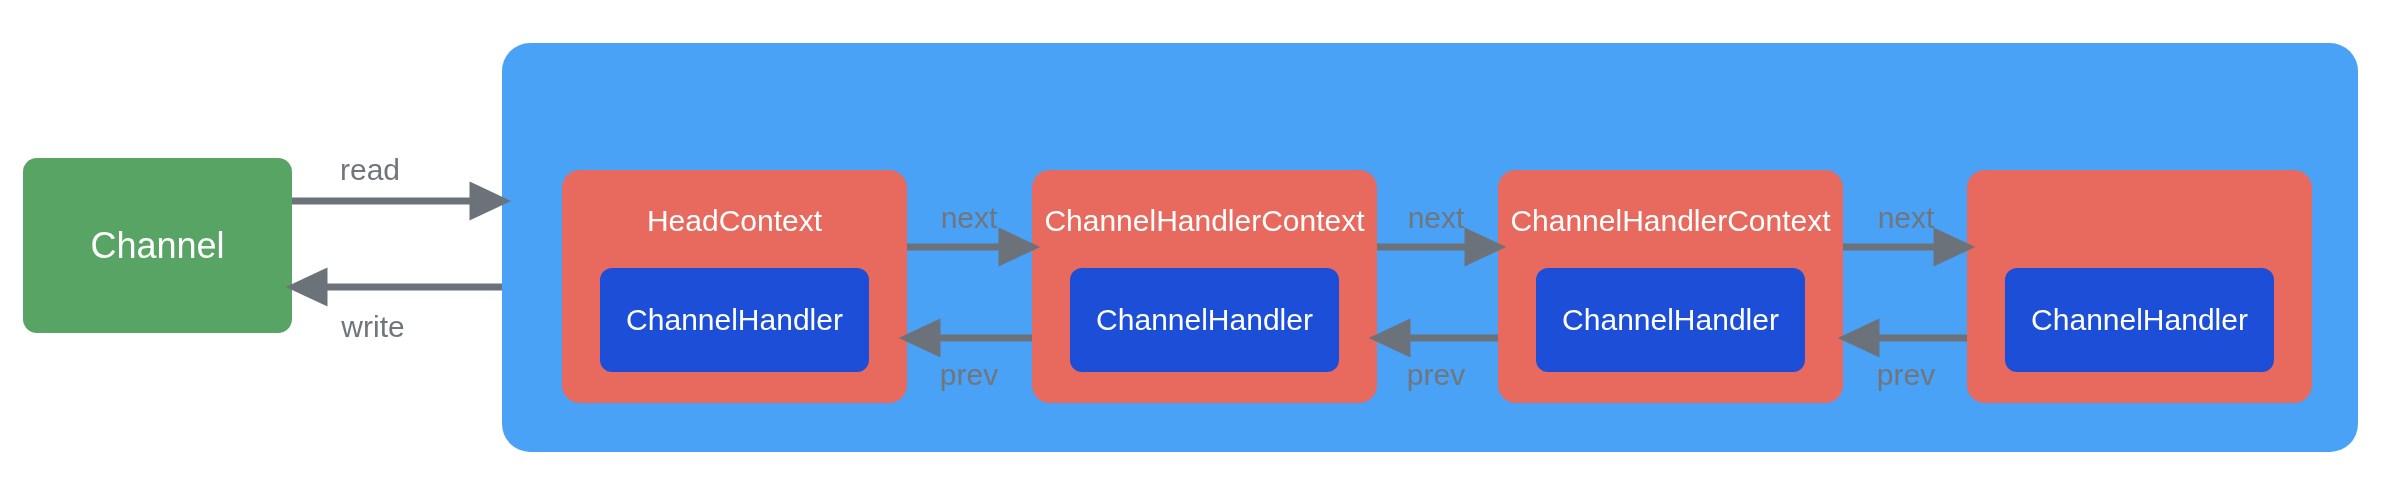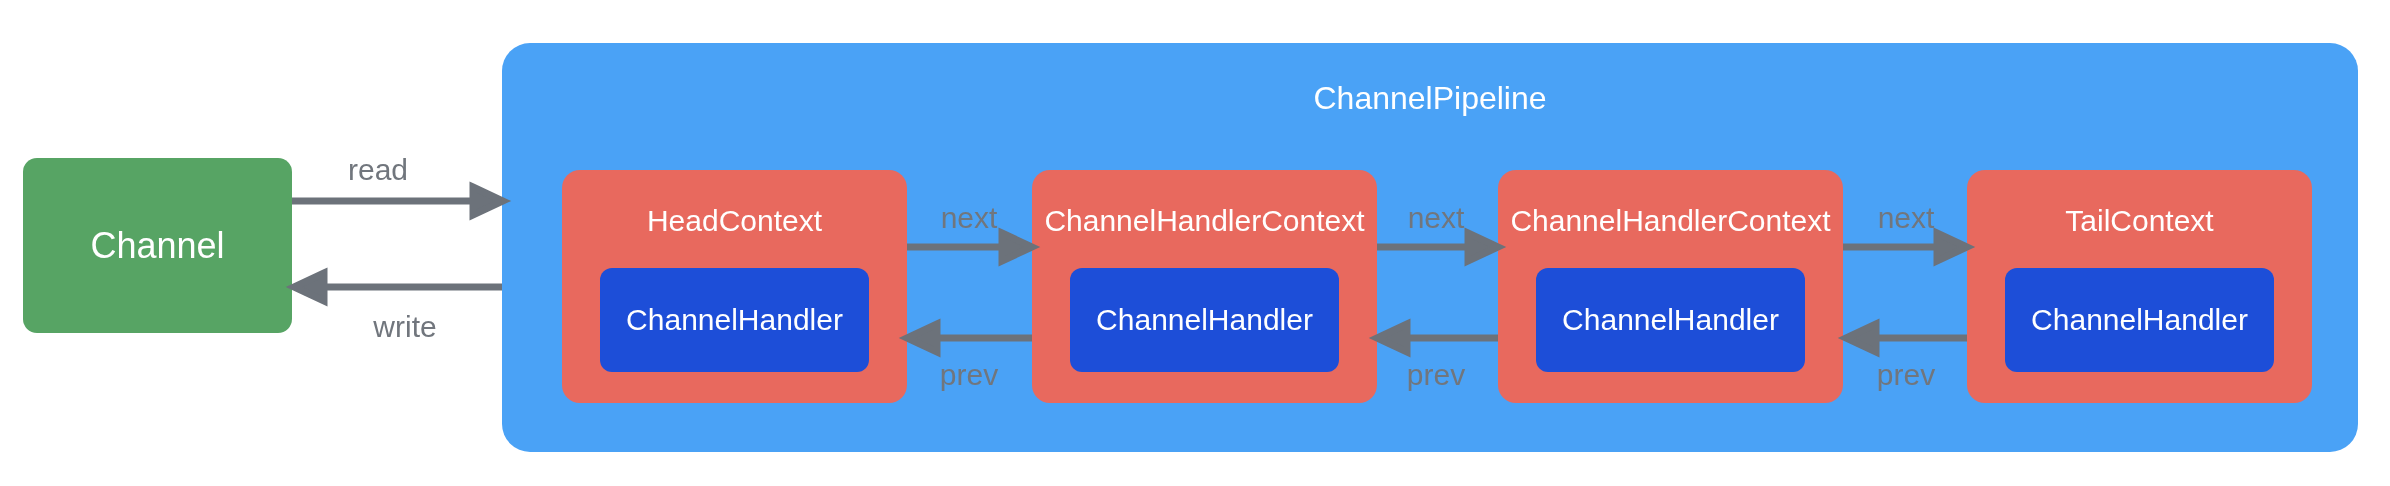--- a/index.html
+++ b/index.html
@@ -93,21 +93,20 @@
     letter-spacing: 2px;
     text-shadow: 0 0 4px rgba(255,255,255,0.35);
   }
 </style>
 </head>
 <body>
 
 <div class="canvas">
 
   <div class="pipeline-box"></div>
-  <div class="pipeline-title">ChannelPipeline</div>
 
   <div class="channel-box">
     <span>Channel</span>
   </div>
 
   <div class="context-box c0">
     <div class="context-title">HeadContext</div>
     <div class="handler-box">
       <span>ChannelHandler</span>
     </div>
@@ -121,21 +120,20 @@
   </div>
 
   <div class="context-box c2">
     <div class="context-title">ChannelHandlerContext</div>
     <div class="handler-box">
       <span>ChannelHandler</span>
     </div>
   </div>
 
   <div class="context-box c3">
-    <div class="context-title">TailContext</div>
     <div class="handler-box">
       <span>ChannelHandler</span>
     </div>
   </div>
 
   <svg class="arrows" viewBox="0 0 2390 486" xmlns="http://www.w3.org/2000/svg">
     <g stroke="#6c727a" stroke-width="7" fill="#6c727a">
 
       <line x1="292" y1="201" x2="476" y2="201"></line>
       <polygon points="473,187 503,201 473,215"></polygon>
@@ -152,22 +150,22 @@
 
       <line x1="1032" y1="338" x2="934" y2="338"></line>
       <polygon points="937,324 907,338 937,352"></polygon>
       <line x1="1498" y1="338" x2="1404" y2="338"></line>
       <polygon points="1407,324 1377,338 1407,352"></polygon>
       <line x1="1967" y1="338" x2="1873" y2="338"></line>
       <polygon points="1876,324 1846,338 1876,352"></polygon>
     </g>
   </svg>
 
-  <div class="edge-label" style="left:378px; top:170px;">read</div>
-  <div class="edge-label" style="left:373px; top:327px;margin-left:32px;">write</div>
+  <div class="edge-label" style="left:370px; top:170px;">read</div>
+  <div class="edge-label" style="left:373px; top:327px;">write</div>
 
   <div class="edge-label" style="left:969px; top:218px;">next</div>
   <div class="edge-label" style="left:1436px; top:218px;">next</div>
   <div class="edge-label" style="left:1906px; top:218px;">next</div>
 
   <div class="edge-label" style="left:969px; top:375px;">prev</div>
   <div class="edge-label" style="left:1436px; top:375px;">prev</div>
   <div class="edge-label" style="left:1906px; top:375px;">prev</div>
 
 

